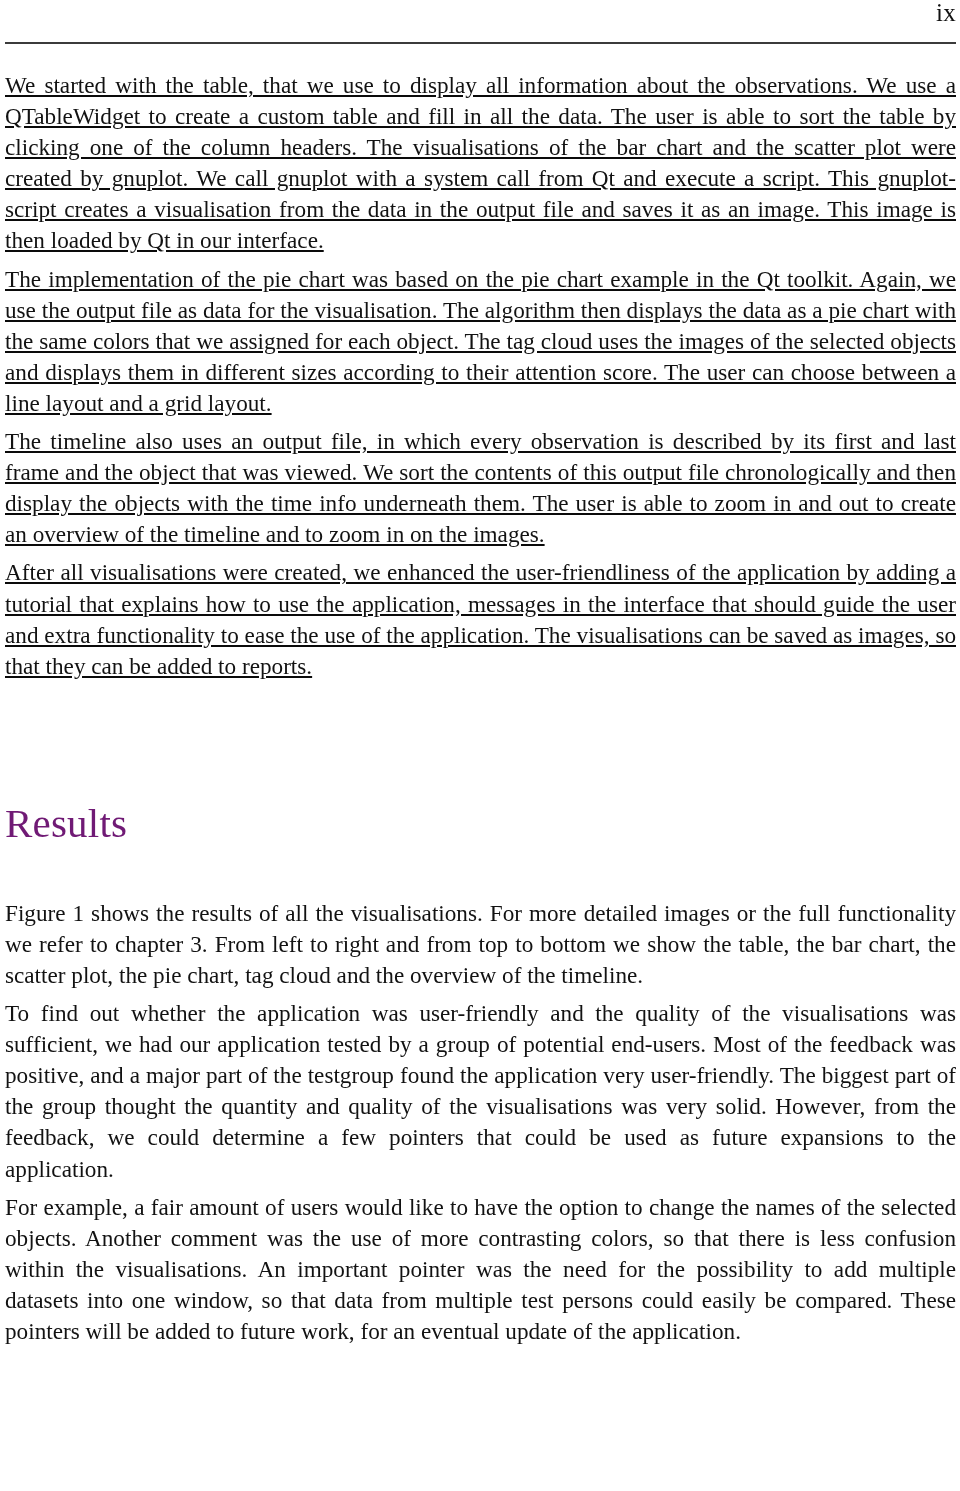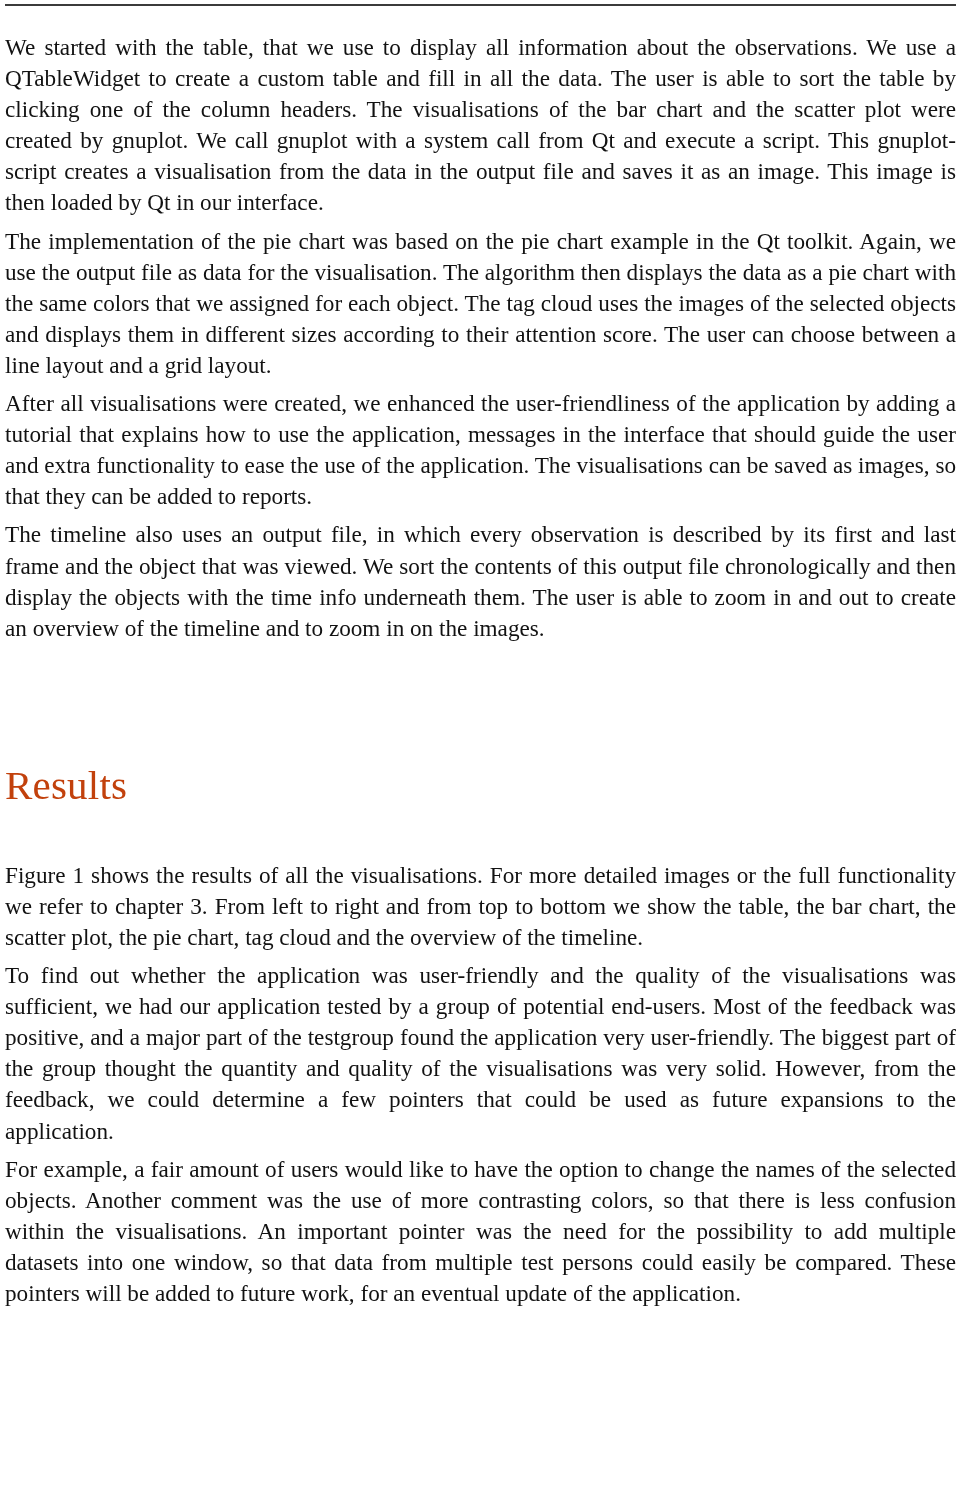--- a/index.html
+++ b/index.html
@@ -46,20 +46,21 @@
     width: 100%;
     height: 2px;
     background: #3b3b3b;
     margin-top: 4px;
     margin-bottom: 0;
   }
 
   
   .body-text {
     padding-top: 26px;
+    text-decoration: underline;
   }
 
   p.para {
     margin: 0 0 7px 0;
     font-size: 23.2px;
     line-height: 31.1px;
     text-align: justify;
     text-justify: inter-word;
     hyphens: none;
     color: #121212;
@@ -75,40 +76,43 @@
   }
 
   h1.section-title {
     margin: 0;
     padding: 0;
     font-family: "Liberation Serif", "DejaVu Serif", serif;
     font-weight: normal;
     font-size: 41px;
     line-height: 46px;
     letter-spacing: 0.2px;
-    color: #c2410c;
+    color: #701a75;
   }
 
   .after-title-gap {
     height: 52px;
   }
 </style>
 </head>
 <body>
 
 <div class="page">
 
+  <div class="page-header">
+    <span class="folio">ix</span>
+  </div>
 
   <div class="header-rule"></div>
 
   <div class="body-text">
     <p class="para">We started with the table, that we use to display all information about the observations. We use a QTableWidget to create a custom table and fill in all the data. The user is able to sort the table by clicking one of the column headers. The visualisations of the bar chart and the scatter plot were created by gnuplot. We call gnuplot with a system call from Qt and execute a script. This gnuplot-script creates a visualisation from the data in the output file and saves it as an image. This image is then loaded by Qt in our interface.</p>
     <p class="para">The implementation of the pie chart was based on the pie chart example in the Qt toolkit. Again, we use the output file as data for the visualisation. The algorithm then displays the data as a pie chart with the same colors that we assigned for each object. The tag cloud uses the images of the selected objects and displays them in different sizes according to their attention score. The user can choose between a line layout and a grid layout.</p>
+    <p class="para">The timeline also uses an output file, in which every observation is described by its first and last frame and the object that was viewed. We sort the contents of this output file chronologically and then display the objects with the time info underneath them. The user is able to zoom in and out to create an overview of the timeline and to zoom in on the images.</p>
     <p class="para">After all visualisations were created, we enhanced the user-friendliness of the application by adding a tutorial that explains how to use the application, messages in the interface that should guide the user and extra functionality to ease the use of the application. The visualisations can be saved as images, so that they can be added to reports.</p>
-    <p class="para">The timeline also uses an output file, in which every observation is described by its first and last frame and the object that was viewed. We sort the contents of this output file chronologically and then display the objects with the time info underneath them. The user is able to zoom in and out to create an overview of the timeline and to zoom in on the images.</p>
   </div>
 
   <div class="section-gap"></div>
 
   <h1 class="section-title">Results</h1>
 
   <div class="after-title-gap"></div>
 
   <div class="results-text">
     <p class="para">Figure 1 shows the results of all the visualisations. For more detailed images or the full functionality we refer to chapter 3. From left to right and from top to bottom we show the table, the bar chart, the scatter plot, the pie chart, tag cloud and the overview of the timeline.</p>

